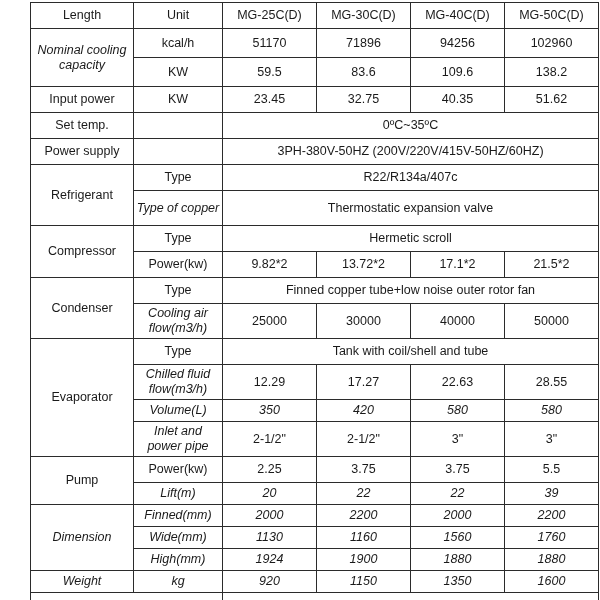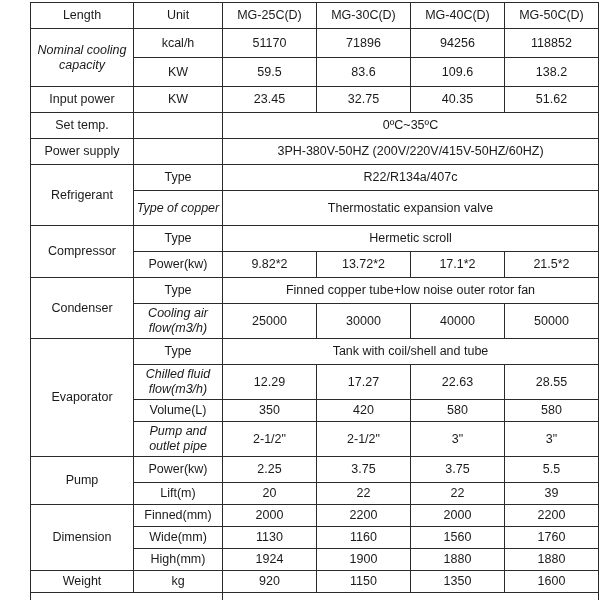--- a/index.html
+++ b/index.html
@@ -36,21 +36,21 @@
     color: #1a1a1a;
     word-wrap: break-word;
   }
   
   .c-label { width: 98px; }
   .c-unit  { width: 84px; }
   .c-data  { width: 89px; margin-left: 31px; }
 
   .row-tall td { height: 26px; }
   .row-mid td  { height: 23px; }
-  .row-short td { height: 19px; }
+  .row-short td { height: 19px; font-style: italic; }
   .row-two td  { height: 32px; }
   .row-safety td { height: 44px; }
 
   .group-label {
     font-size: 12.5px;
   }
   .wrap-label {
     line-height: 1.15;
     font-style: italic;
   }
@@ -74,21 +74,21 @@
       <td class="c-data">MG-40C(D)</td>
       <td class="c-data">MG-50C(D)</td>
     </tr>
 
     <tr class="row-tall">
       <td rowspan="2" class="group-label wrap-label">Nominal cooling capacity</td>
       <td>kcal/h</td>
       <td>51170</td>
       <td>71896</td>
       <td>94256</td>
-      <td>118852</td>
+      <td>102960</td>
     </tr>
     <tr class="row-tall">
       <td>KW</td>
       <td>59.5</td>
       <td>83.6</td>
       <td>109.6</td>
       <td>138.2</td>
     </tr>
 
     <tr class="row-mid">
@@ -161,21 +161,21 @@
       <td>28.55</td>
     </tr>
     <tr class="row-short">
       <td>Volume(L)</td>
       <td>350</td>
       <td>420</td>
       <td>580</td>
       <td>580</td>
     </tr>
     <tr class="row-two">
-      <td class="wrap-label">Pump and outlet pipe</td>
+      <td class="wrap-label">Inlet and power pipe</td>
       <td>2-1/2"</td>
       <td>2-1/2"</td>
       <td>3"</td>
       <td>3"</td>
     </tr>
 
     <tr class="row-mid">
       <td rowspan="2" class="group-label">Pump</td>
       <td>Power(kw)</td>
       <td>2.25</td>

